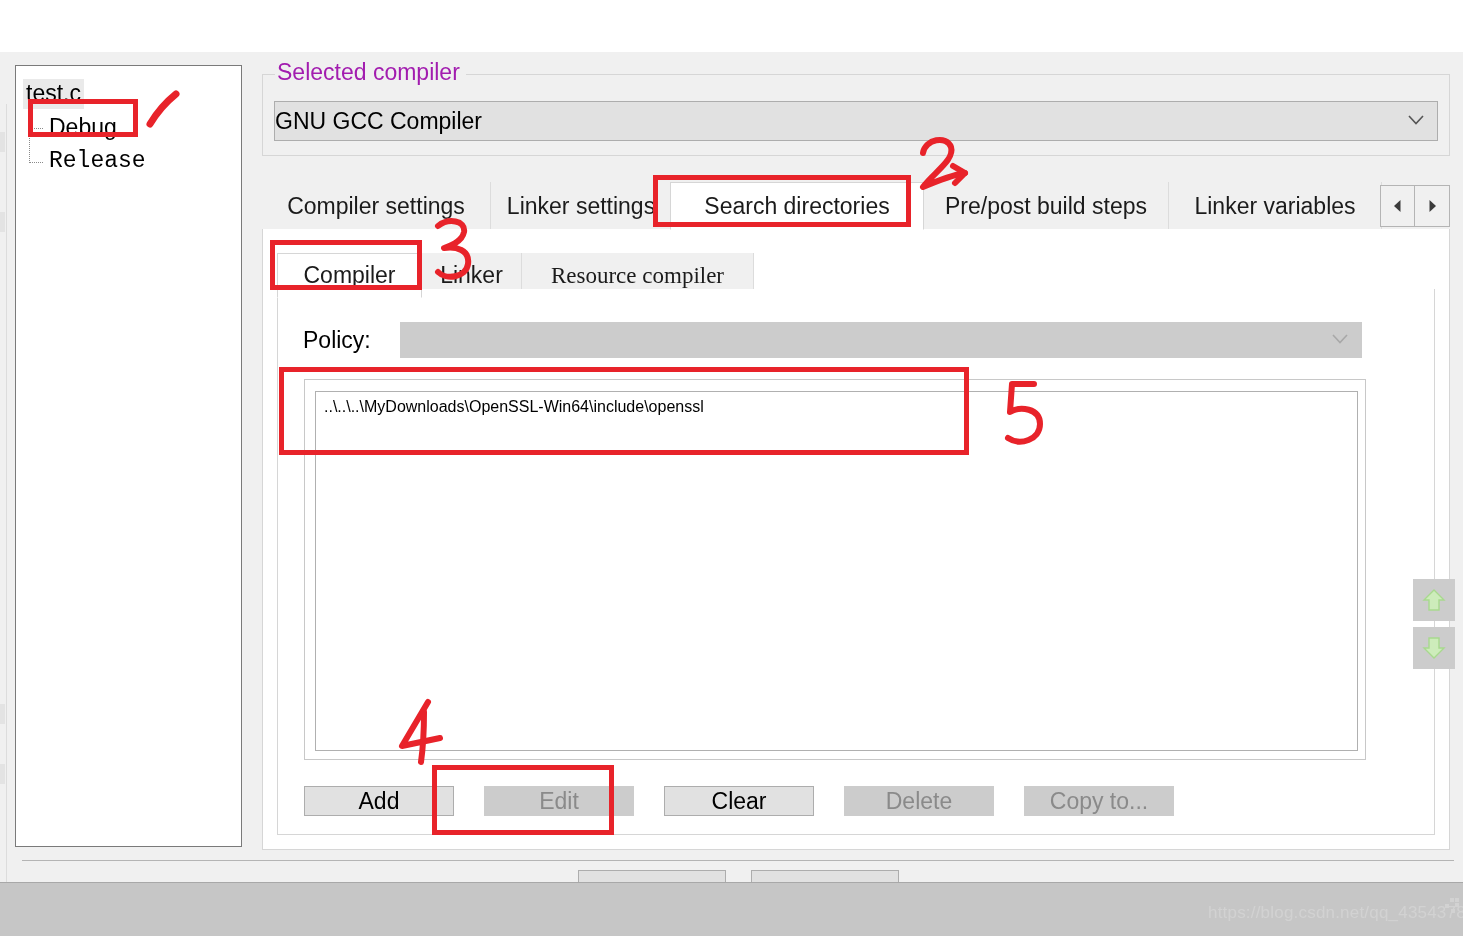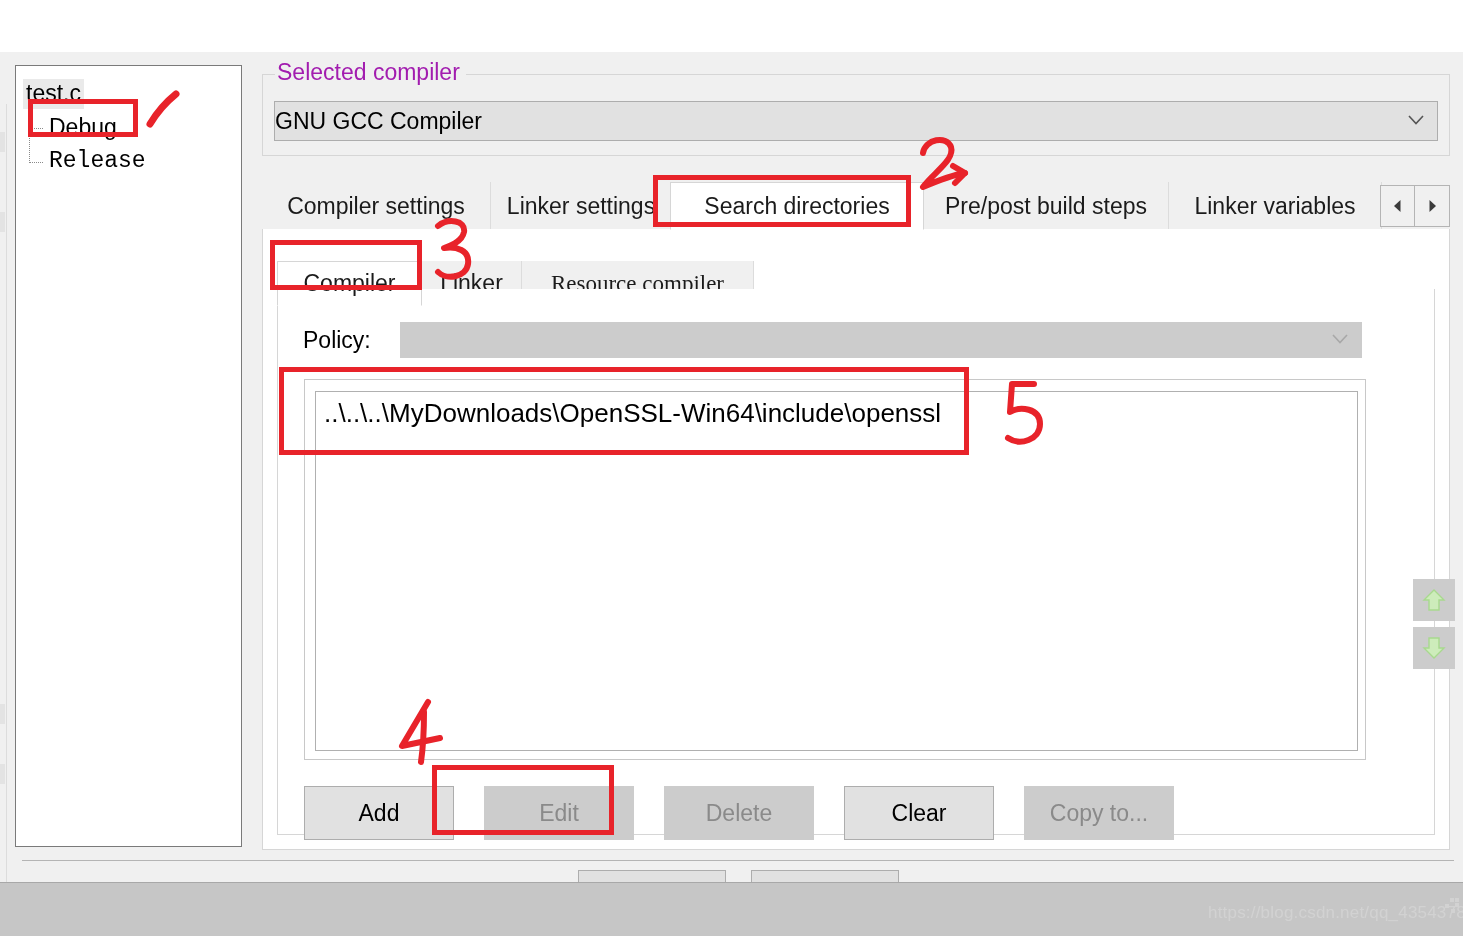--- a/index.html
+++ b/index.html
@@ -203,21 +203,21 @@
   .tabpanel-outer {
     position: absolute;
     left: 9px; top: 169px;
     width: 1188px; height: 621px;
     background: #ffffff;
     border: 1px solid #d6d6d6;
     border-top: none;
   }
   .tabs-inner {
     position: absolute;
-    left: 14px; top: 32px;
+    left: 14px; top: 24px;
     width: 1158px; height: 45px; padding-left: 33px;
   }
   .tab2 {
     position: absolute;
     top: 0; height: 45px;
     display: flex; align-items: center; justify-content: center;
     font-size: 23px;
     color: #1b1b1b;
     background: #f0f0f0;
     border-right: 1px solid #dcdcdc;
@@ -278,21 +278,21 @@
     padding: 8px 0 0 0;
   }
   .listbox {
     position: absolute;
     left: 10px; top: 11px;
     width: 1043px; height: 360px;
     background: #ffffff;
     border: 1px solid #b0b0b0;
   }
   .list-item {
-    font-size: 26px;
+    font-size: 16px;
     color: #000;
     padding: 6px 2px 6px 8px;
     white-space: nowrap;
     cursor: default;
   }
 
   
   .arrowbtns {
     position: absolute;
     left: 1135px; top: 290px;
@@ -308,21 +308,21 @@
 
   
   .action-row {
     position: absolute;
     left: 26px; top: 497px;
     width: 1100px; height: 46px;
     display: flex;
     gap: 30px;
   }
   .btn {
-    width: 150px; height: 54px;
+    width: 150px; height: 30px;
     background: #e1e1e1;
     border: 1px solid #adadad;
     font-size: 23px;
     color: #000;
     display: flex; align-items: center; justify-content: center;
     cursor: default;
     font-family: "Liberation Sans", sans-serif;
     white-space: nowrap;
   }
   .btn.disabled {
@@ -516,25 +516,25 @@
             </div>
           </div>
 
           <div class="action-row">
             <div class="btn">
               <span>Add</span>
             </div>
             <div class="btn disabled">
               <span>Edit</span>
             </div>
+            <div class="btn">
+              <span>Clear</span>
+            </div>
             <div class="btn disabled">
               <span>Delete</span>
-            </div>
-            <div class="btn">
-              <span>Clear</span>
             </div>
             <div class="btn disabled">
               <span>Copy to...</span>
             </div>
           </div>
 
         </div>
       </div>
     </div>
 

